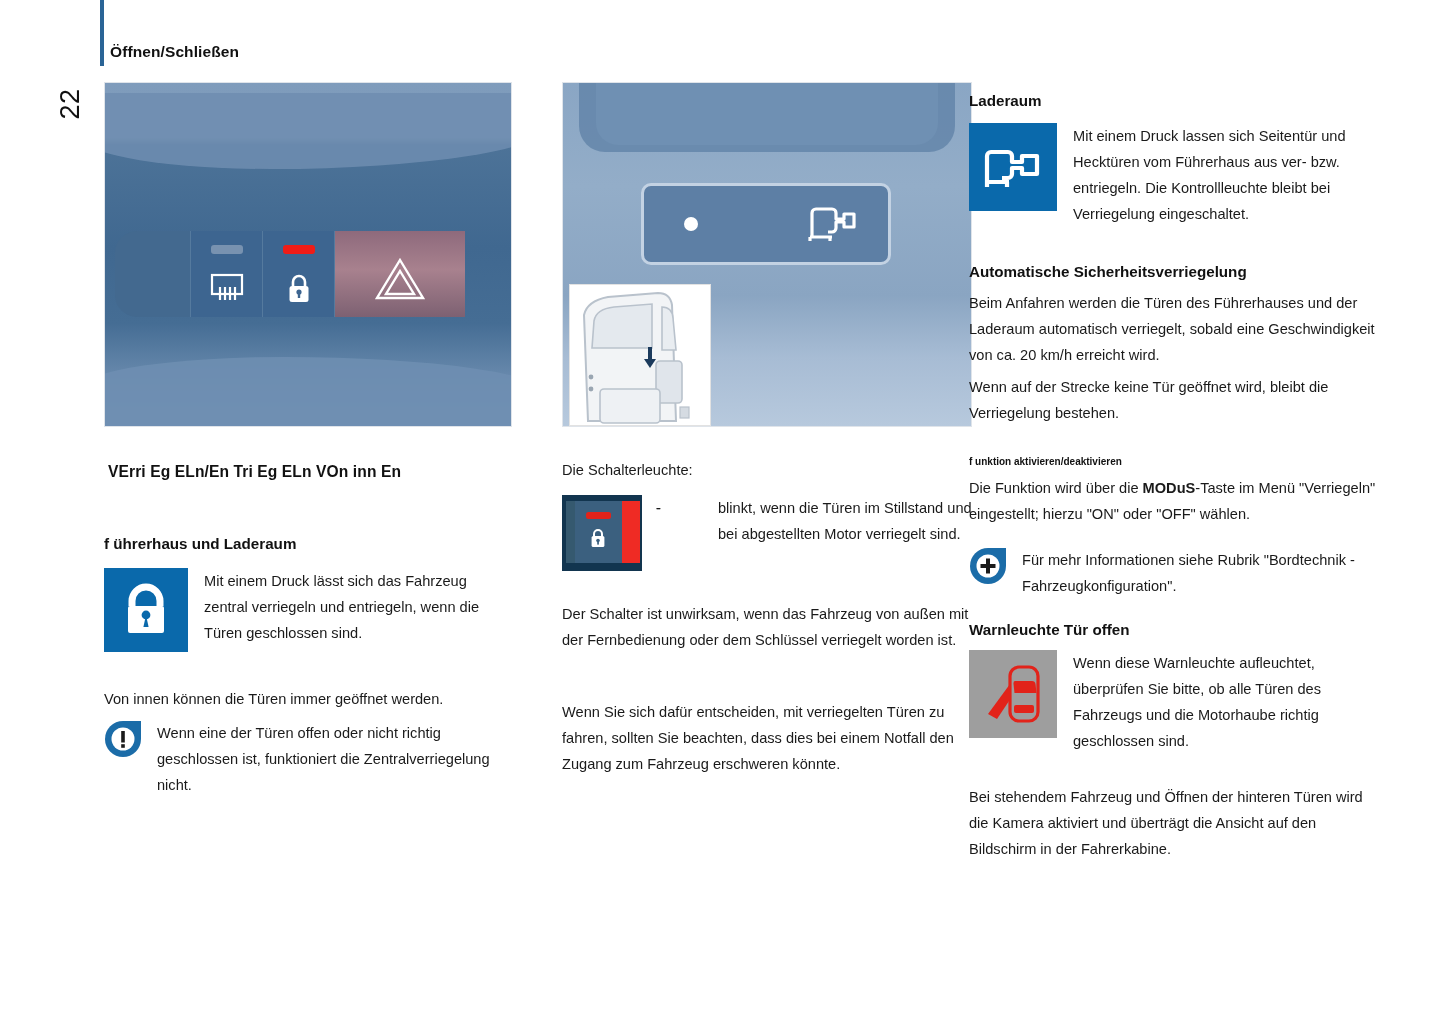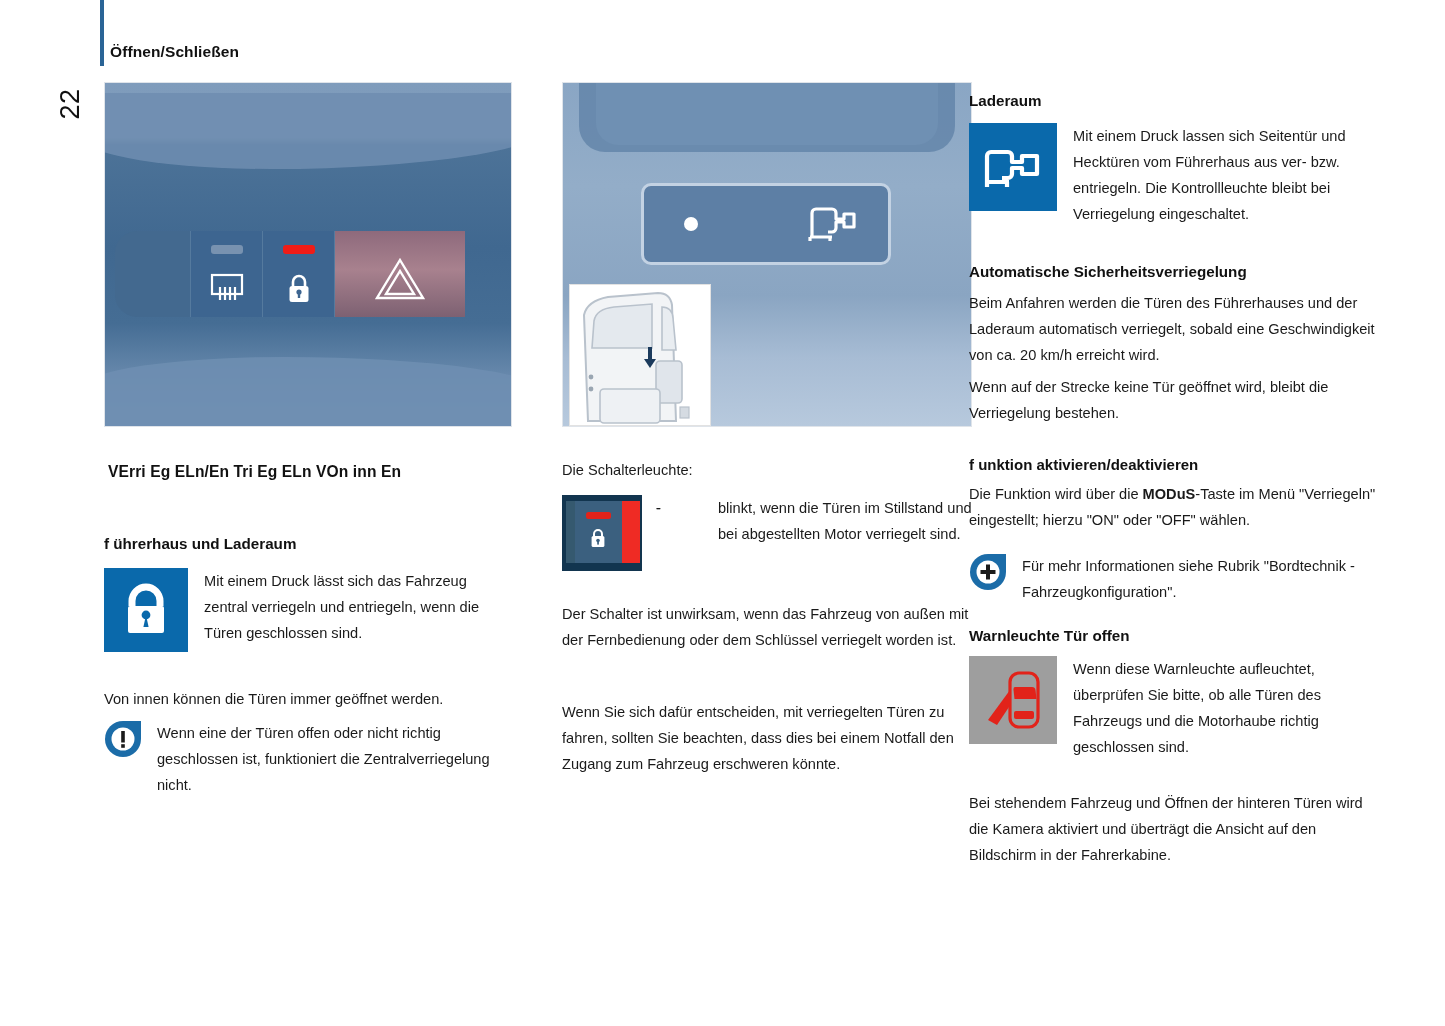--- a/index.html
+++ b/index.html
@@ -221,21 +221,21 @@
     letter-spacing: .1px;
     color: #111;
   }
   h3.sub {
     font-size: 15.2px;
     font-weight: bold;
     margin: 0;
     color: #111;
   }
   h3.sub-sm {
-    font-size: 15px;
+    font-size: 10px;
     font-weight: bold;
     margin: 0;
     color: #111;
   }
 
   .note {
     display: flex;
     align-items: flex-start;
   }
   .note .note-body {

